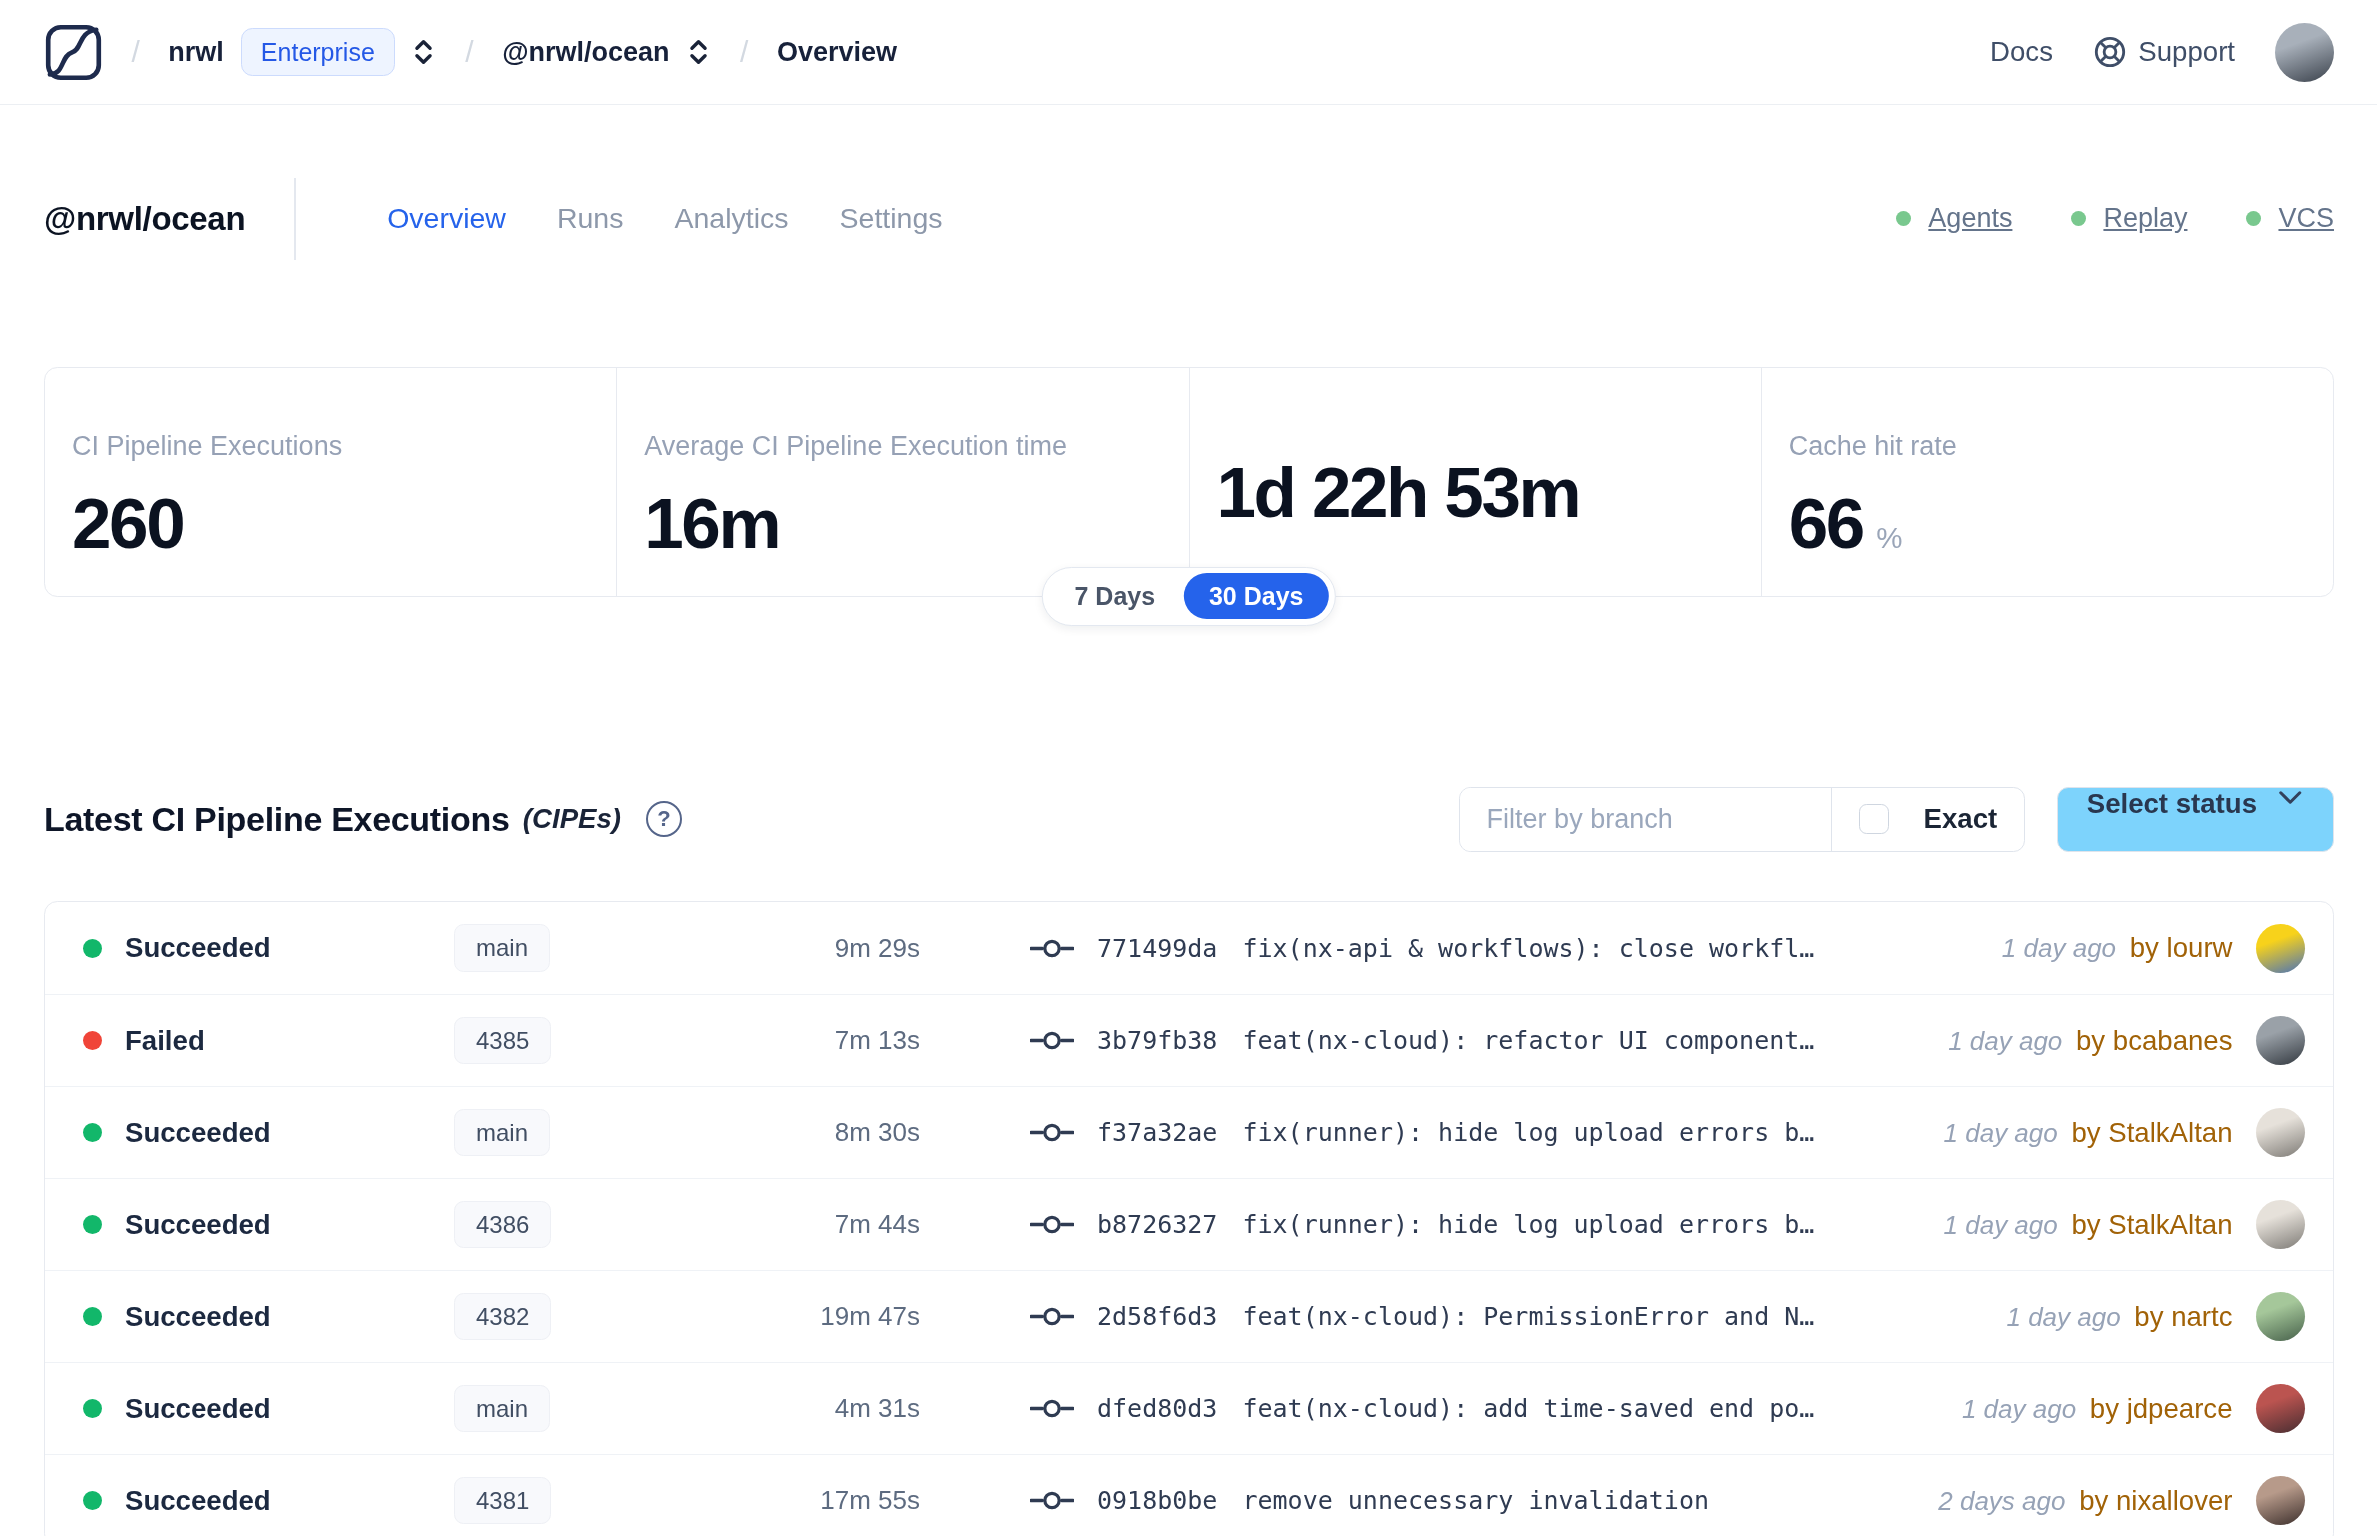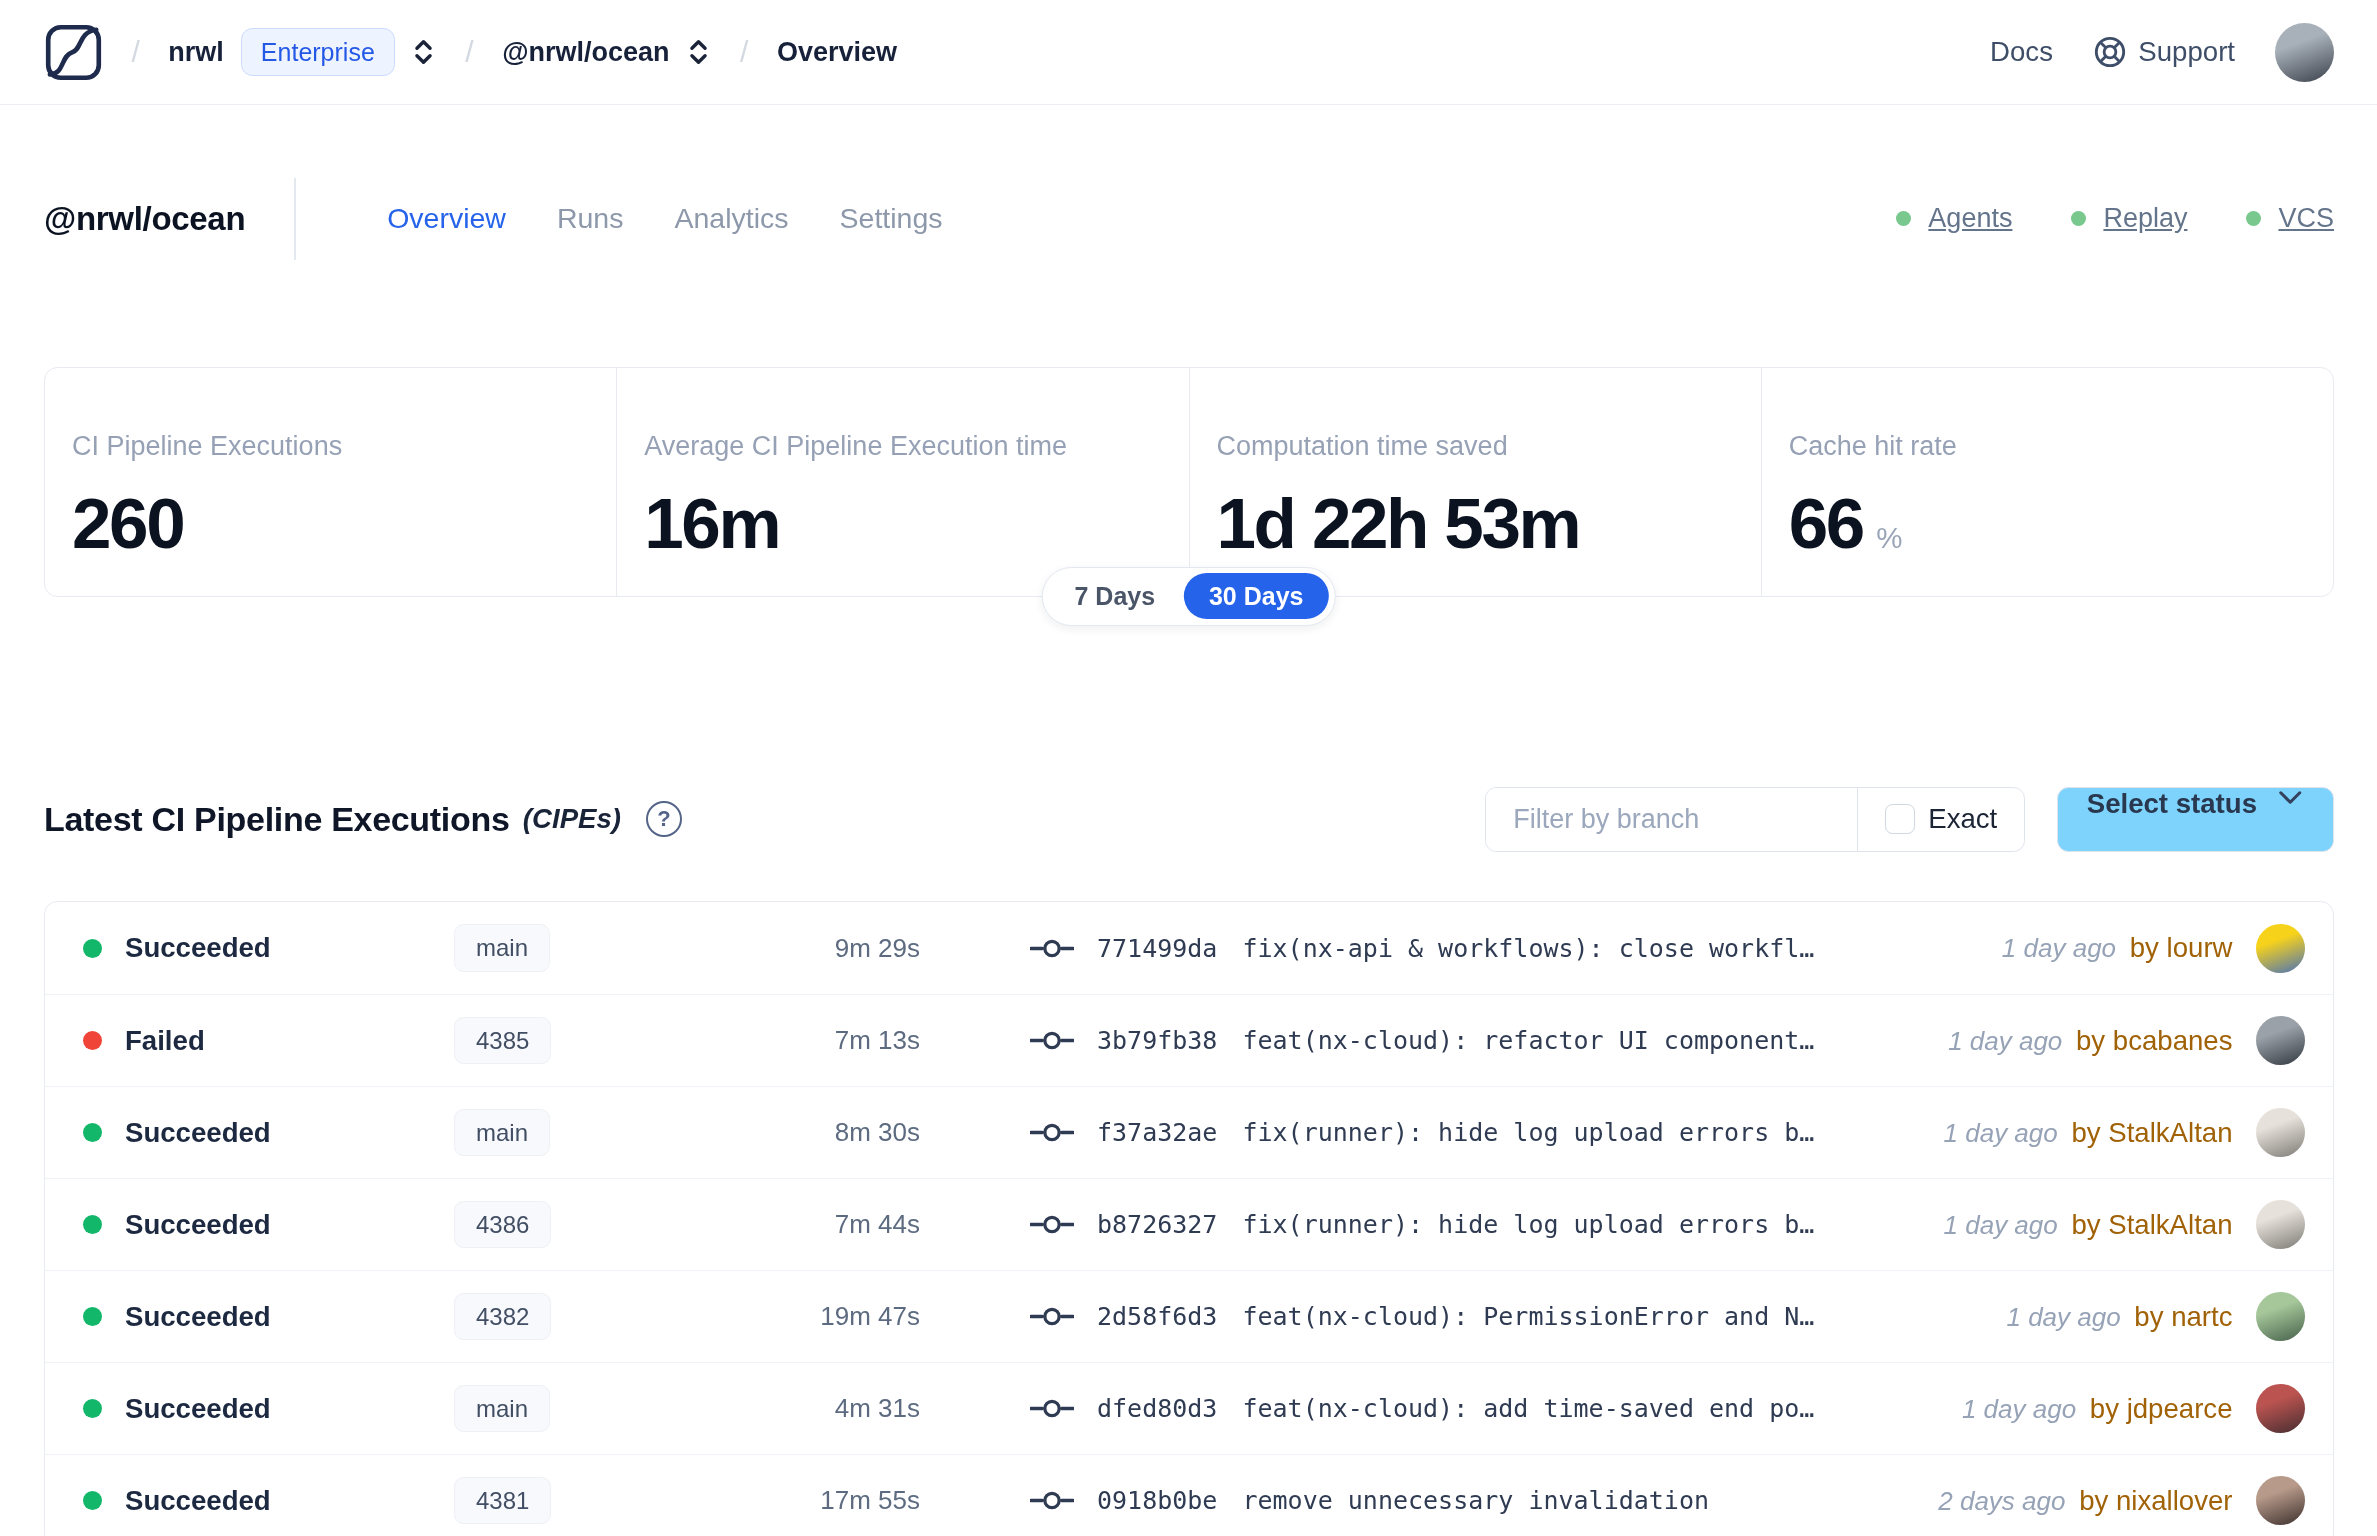--- a/index.html
+++ b/index.html
@@ -59,22 +59,22 @@
   .cipes-sub { font-size: 27.6px; font-style: italic; font-weight: 600; color: #1a2438; margin-left: 13.3px; }
   .help { width: 36px; height: 36px; border: 2.5px solid #55658a; border-radius: 50%;
     color: #55658a; font-size: 22px; font-weight: 700; display: inline-flex; align-items: center;
     justify-content: center; margin-left: 25px; cursor: pointer; }
   .filters { margin-left: auto; display: flex; align-items: center; gap: 32px; }
   .filter-group { display: flex; align-items: stretch; height: 65px; border: 1.9px solid #dfe4ec;
     border-radius: 11.4px; overflow: hidden; background: #fff; }
   .branch-input { width: 371px; border: none; outline: none; padding: 0 27px; font-size: 27px;
     font-family: "Liberation Sans", sans-serif; color: #1d2939; }
   .branch-input::placeholder { color: #9aa7bc; }
-  .exact-seg { display: flex; align-items: center; gap: 13px; padding: 0 27px;
-    border-left: 1.9px solid #dfe4ec; cursor: pointer; }
+  .exact-seg { display: flex; align-items: center; gap: 35px; padding: 0 27px;
+    border-left: 1.9px solid #dfe4ec; cursor: pointer; font-weight: bold; }
   .checkbox { width: 30px; height: 30px; border: 1.9px solid #cfd6e0; border-radius: 7.6px; background: #fff; }
   .exact-label { font-size: 27.6px; color: #1b2535; }
   .status-select { height: 65px; min-width: 270px; border: 1.9px solid #dfe4ec; border-radius: 11.4px;
     background: #7dd3fc; display: flex; align-items: flex-start; justify-content: center; gap: 19px;
     font-size: 27.6px; font-weight: 700; color: #29374f; padding: 0 28.5px; cursor: pointer; }
 
   
   .cipe-table { margin: 46px 44px 0; border: 1.9px solid #e7eaf0; border-radius: 13.3px;
     background: #fff; overflow: hidden; }
   .row { display: flex; align-items: center; height: 92px; padding: 0 28.5px 0 38px; cursor: pointer; }
@@ -177,21 +177,20 @@
         <span>260</span>
       </div>
   </div>
   <div class="stat-cell">
     <div class="stat-label">Average CI Pipeline Execution time</div>
     <div class="stat-value">
         <span>16m</span>
       </div>
   </div>
   <div class="stat-cell">
-    <div class="stat-label">Computation time saved</div>
     <div class="stat-value">
         <span>1d 22h 53m</span>
       </div>
   </div>
   <div class="stat-cell">
     <div class="stat-label">Cache hit rate</div>
     <div class="stat-value">
       <span>66</span>
       <span class="stat-suffix">%</span>
     </div>

